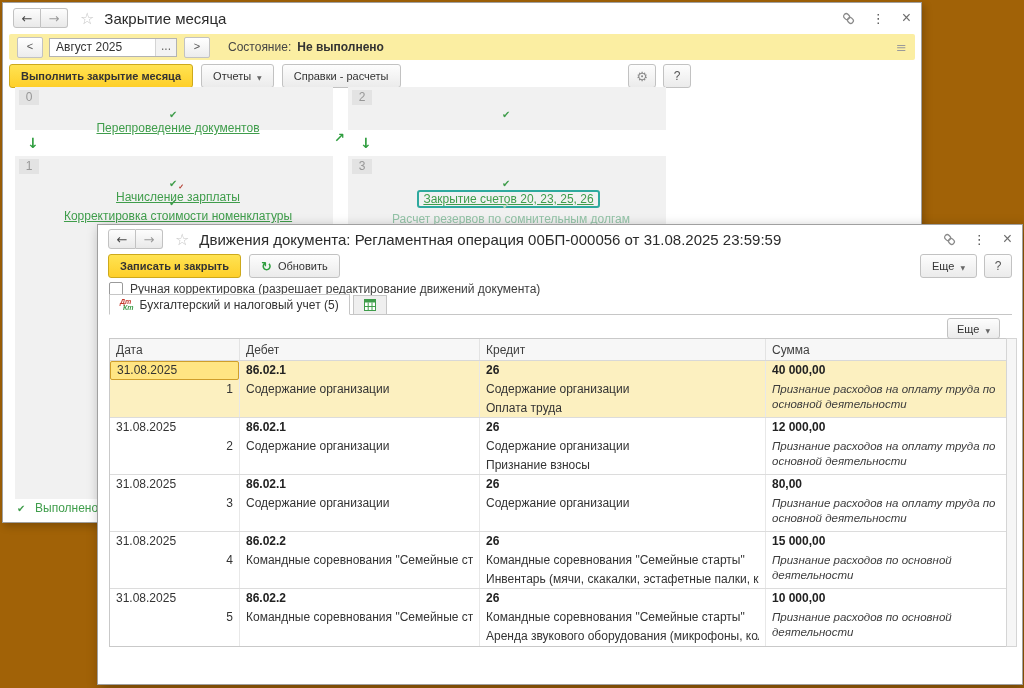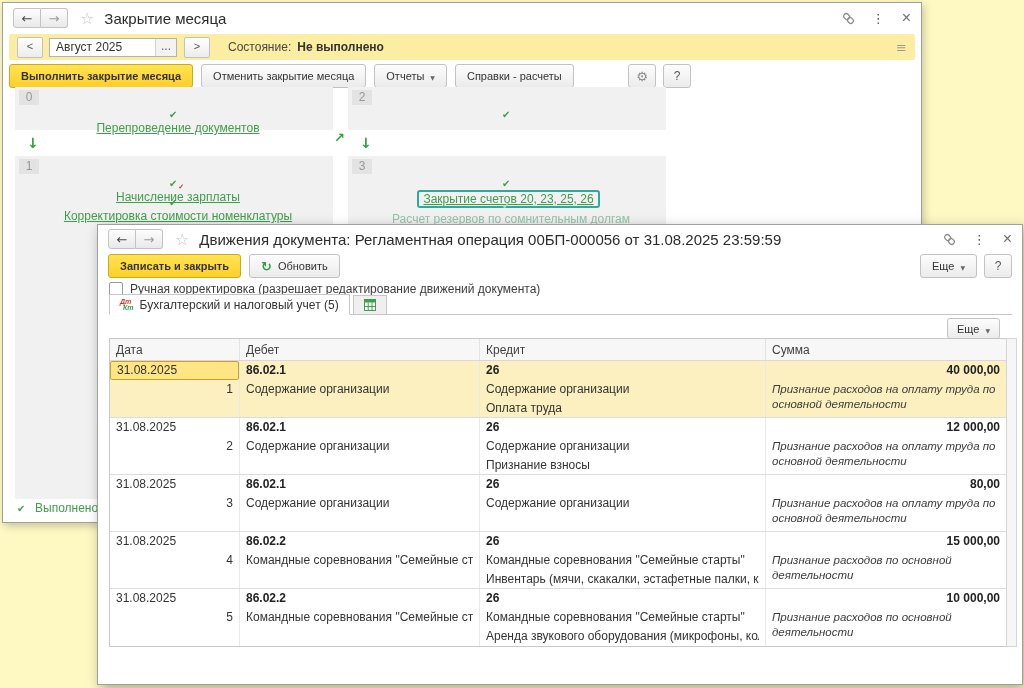--- a/index.html
+++ b/index.html
@@ -1,16 +1,16 @@
 <!DOCTYPE html>
 <html><head>
 <meta charset="utf-8">
 <style>
   html,body{margin:0;padding:0;background:#fff;}
-  .canvas{position:relative;width:1024px;height:688px;background:#fef9c3;overflow:hidden;
+  .canvas{position:relative;width:1024px;height:688px;background:#a16207;overflow:hidden;
           font-family:"Liberation Sans",sans-serif;font-size:12px;color:#333;}
   .window{position:absolute;background:#fff;border:1px solid #a0a0a0;}
   #win1{left:2px;top:2px;width:918px;height:519px;box-shadow:2px 3px 8px rgba(0,0,0,.22);}
   #win2{left:97px;top:224px;width:924px;height:459px;box-shadow:3px 4px 12px rgba(0,0,0,.32);}
 
   
   .titlebar{display:flex;align-items:center;height:30px;padding:0 10px;position:relative;}
   .navbtns{display:flex;}
   .navbtn{width:26px;height:18px;border:1px solid #c2c2c2;background:linear-gradient(#fdfdfd,#e9e9e9);
           display:flex;align-items:center;justify-content:center;font-size:13px;color:#4a4a4a;cursor:pointer;}
@@ -94,21 +94,21 @@
   .th{box-sizing:border-box;padding:4px 6px;color:#3f3f3f;border-right:1px solid #e3e3e3;font-size:12px;}
   .th:last-child{border-right:none;}
   .w-date{width:130px;} .w-debit{width:240px;} .w-credit{width:286px;} .w-amount{width:240px;}
   .tgroup{display:flex;height:57px;border-bottom:1px solid #dcdcdc;box-sizing:border-box;}
   .tgroup:last-child{border-bottom:none;}
   .tc{box-sizing:border-box;border-right:1px solid #e8e8e8;padding:0 6px;overflow:hidden;}
   .tc:last-child{border-right:none;}
   .ln{height:19px;line-height:19px;font-size:12px;white-space:nowrap;overflow:hidden;}
   .acct{font-weight:bold;color:#222;}
   .num{text-align:right;padding-right:2px;color:#333;}
-  .amt{font-weight:bold;text-align:right;color:#222;}
+  .amt{font-weight:bold;text-align:left;color:#222;}
   .cmt{font-style:italic;color:#3c3c3c;font-size:11.5px;line-height:15px;padding-top:2px;white-space:normal;}
   .tgroup.sel{background:#fcf0c0;}
   .tc.datecell{padding:0;}
   .tc.datecell .ln{padding:0 6px;}
   .datefocus{background:#ffe583;border:1px solid #cf9e2a;border-radius:2px;box-sizing:border-box;line-height:17px;}
   .vscroll{position:absolute;left:908px;top:113px;width:11px;height:309px;background:#f6f6f6;
            border:1px solid #d5d5d5;box-sizing:border-box;}
   .linkicon{display:block;}
 </style>
 </head>
@@ -148,23 +148,20 @@
       </span>
       <span class="sqbtn nextbtn">&gt;</span>
       <span class="statelabel">Состояние:</span>
       <span class="statevalue">Не выполнено</span>
       <span class="i-menu"></span>
     </div>
 
     <div class="toolbar1">
       <span class="btn primary">
           <span>Выполнить закрытие месяца</span>
-        </span>
-      <span class="btn">
-          <span>Отменить закрытие месяца</span>
         </span>
       <span class="btn">
           <span>Отчеты</span>
           <span class="i-caret"></span>
         </span>
       <span class="btn">
           <span>Справки - расчеты</span>
         </span>
     </div>
     <div class="cfggroup">

